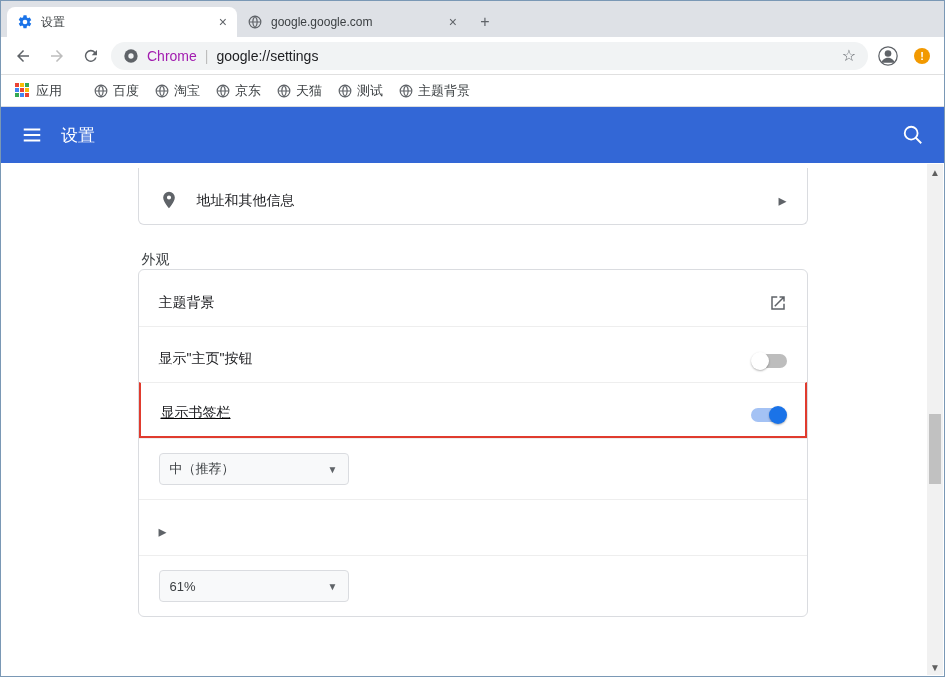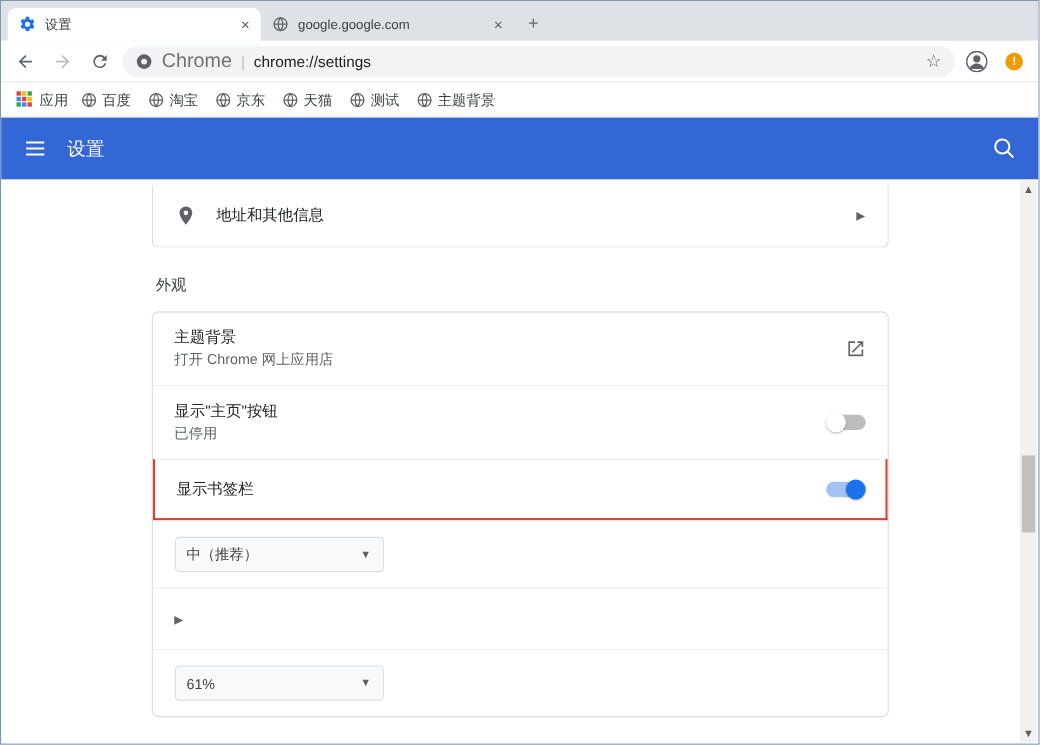--- a/index.html
+++ b/index.html
@@ -15,60 +15,60 @@
 .tab.active { background:#fff; border-top-left-radius:8px; border-top-right-radius:8px; }
 .tab .favicon { width:16px; height:16px; display:flex; align-items:center; justify-content:center; }
 .tab .close { margin-left:auto; font-size:14px; color:#5f6368; cursor:pointer; }
 .newtab { width:28px; height:28px; display:flex; align-items:center; justify-content:center; font-size:16px; color:#5f6368; cursor:pointer; margin-bottom:1px; margin-left:4px;}
 
 
 .toolbar { height:38px; background:#fff; display:flex; align-items:center; padding:0 8px; gap:6px; border-bottom:1px solid #e0e0e0; }
 .nav-btn { width:28px; height:28px; border-radius:50%; display:flex; align-items:center; justify-content:center; color:#5f6368; cursor:pointer; }
 .nav-btn.disabled { color:#bdbdbd; }
 .omnibox { flex:1; height:28px; background:#f1f3f4; border-radius:14px; display:flex; align-items:center; padding:0 12px; gap:8px; font-size:14px; color:#202124; }
-.omnibox .chrome-chip { color:#737373; font-size:18px; }
+.omnibox .chrome-chip { color:#a21caf; font-size:14px; }
 .omnibox .sep { color:#bdbdbd; }
 .omnibox .pathpart { color:#202124; }
 .star { color:#5f6368; cursor:pointer; font-size:16px;}
 .avatar-btn, .dot-btn { width:28px; height:28px; display:flex; align-items:center; justify-content:center; }
 .orange-dot { width:16px; height:16px; border-radius:50%; background:#f29900; color:#fff; font-size:11px; display:flex; align-items:center; justify-content:center; font-weight:bold;}
 
 
-.bookmark-bar { height:32px; background:#fff; display:flex; align-items:center; padding:0 8px; gap:0; border-bottom:1px solid #dadce0; font-size:13px; color:#3c4043;}
+.bookmark-bar { height:32px; background:#fff; display:flex; align-items:center; padding:0 8px; gap:20px; border-bottom:1px solid #dadce0; font-size:13px; color:#3c4043;}
 .apps-grid { width:16px; height:16px; display:grid; grid-template-columns:repeat(3,4px); grid-template-rows:repeat(3,4px); gap:1px;}
 .apps-grid span{ width:4px; height:4px; }
 .bm-item { display:flex; align-items:center; gap:5px; padding:3px 6px; cursor:pointer;}
 .globe-icon { width:14px; height:14px; }
 
 
 .settings-header { height:56px; background:#3367d6; color:#fff; display:flex; align-items:center; padding:0 20px; gap:18px; }
 .hamburger { cursor:pointer; }
 .settings-title { font-size:17px; }
 .search-icon { margin-left:auto; cursor:pointer; }
 
 
 .content-wrap { position:absolute; top:163px; bottom:1px; left:1px; right:1px; overflow:hidden; background:#fff;}
 .scrollbar-track { position:absolute; right:0; top:0; bottom:0; width:16px; background:#f1f1f1;}
 .scrollbar-thumb { position:absolute; right:2px; width:12px; background:#c1c1c1; top:250px; height:70px;}
 .scrollbar-arrow { position:absolute; right:0; width:16px; height:16px; display:flex; align-items:center; justify-content:center; color:#606060; font-size:10px;}
 .sa-top{top:0;} .sa-bot{bottom:0;}
 
 .page { width:670px; margin:0 auto; padding-top:4px;}
 .card { background:#fff; border:1px solid #dadce0; border-radius:6px; overflow:hidden;}
-.row { display:flex; align-items:center; padding:14px 20px; min-height:56px; position:relative; }
+.row { display:flex; align-items:flex-end; padding:14px 20px; min-height:56px; position:relative; }
 .row + .row { border-top:1px solid #eee; }
 .row .textcol{ flex:1; }
 .row .primary { font-size:14px; color:#202124; }
 .row .secondary { font-size:13px; color:#5f6368; margin-top:2px;}
 .chev-right { color:#5f6368; font-size:16px;}
 .open-ext { color:#5f6368; }
 
-.section-title { font-size:14px; color:#3c4043; margin:26px 4px 14px; }
-
-.highlight-row { border:2px solid #e03b2e; }
+.section-title { font-size:14px; color:#3c4043; margin:26px 4px 0; }
+
+.highlight-row { border:2px solid #e03b2e;text-decoration:underline; }
 
 .toggle { width:34px; height:14px; border-radius:7px; position:relative; }
 .toggle .knob { width:18px; height:18px; border-radius:50%; position:absolute; top:-2px; box-shadow:0 1px 2px rgba(0,0,0,.3);}
 .toggle.off { background:#bdbdbd; }
 .toggle.off .knob { left:-2px; background:#fff; }
 .toggle.on { background:#a4c2f4; }
 .toggle.on .knob { right:-2px; background:#1a73e8; }
 
 .select-box { height:32px; min-width:190px; border:1px solid #dadce0; border-radius:4px; background:#f8f9fa; display:flex; align-items:center; padding:0 10px; font-size:13px; color:#3c4043; justify-content:space-between; cursor:pointer;}
 .select-box .caret { color:#5f6368; font-size:10px;}
@@ -123,21 +123,21 @@
         <path fill="#5f6368" d="M17.65 6.35A8 8 0 1 0 19.5 14h-2.1a6 6 0 1 1-1.4-6.2L13 11h7V4z"></path>
       </svg>
   </div>
   <div class="omnibox">
     <svg width="16" height="16" viewBox="0 0 24 24">
         <circle cx="12" cy="12" r="10" fill="#5f6368"></circle>
         <circle cx="12" cy="12" r="4" fill="#f1f3f4"></circle>
       </svg>
     <span class="chrome-chip">Chrome</span>
     <span class="sep">|</span>
-    <span class="pathpart">chrome://settings</span>
+    <span class="pathpart">google://settings</span>
     <span style="flex:1"></span>
     <span class="star">☆</span>
   </div>
   <div class="avatar-btn">
     <svg width="20" height="20" viewBox="0 0 24 24">
         <circle cx="12" cy="12" r="11" fill="none" stroke="#5f6368" stroke-width="1.5"></circle>
         <circle cx="12" cy="9" r="4" fill="#5f6368"></circle>
         <path d="M4 20c1-4 5-6 8-6s7 2 8 6" fill="#5f6368"></path>
       </svg>
   </div>
@@ -244,33 +244,31 @@
         <span class="chev-right">▸</span>
       </div>
     </div>
 
     <div class="section-title">外观</div>
 
     <div class="card">
       <div class="row">
         <div class="textcol">
           <div class="primary">主题背景</div>
-          <div class="secondary">打开 Chrome 网上应用店</div>
         </div>
         <span class="open-ext">
           <svg width="18" height="18" viewBox="0 0 24 24">
               <path fill="#5f6368" d="M14 3v2h3.59L7 15.59 8.41 17 19 6.41V10h2V3zM5 5h6V3H3v18h18v-8h-2v6H5z"></path>
             </svg>
         </span>
       </div>
 
       <div class="row">
         <div class="textcol">
           <div class="primary">显示"主页"按钮</div>
-          <div class="secondary">已停用</div>
         </div>
         <div class="toggle off">
             <div class="knob"></div>
           </div>
       </div>
 
       <div class="row highlight-row">
         <div class="textcol">
           <div class="primary">显示书签栏</div>
         </div>

